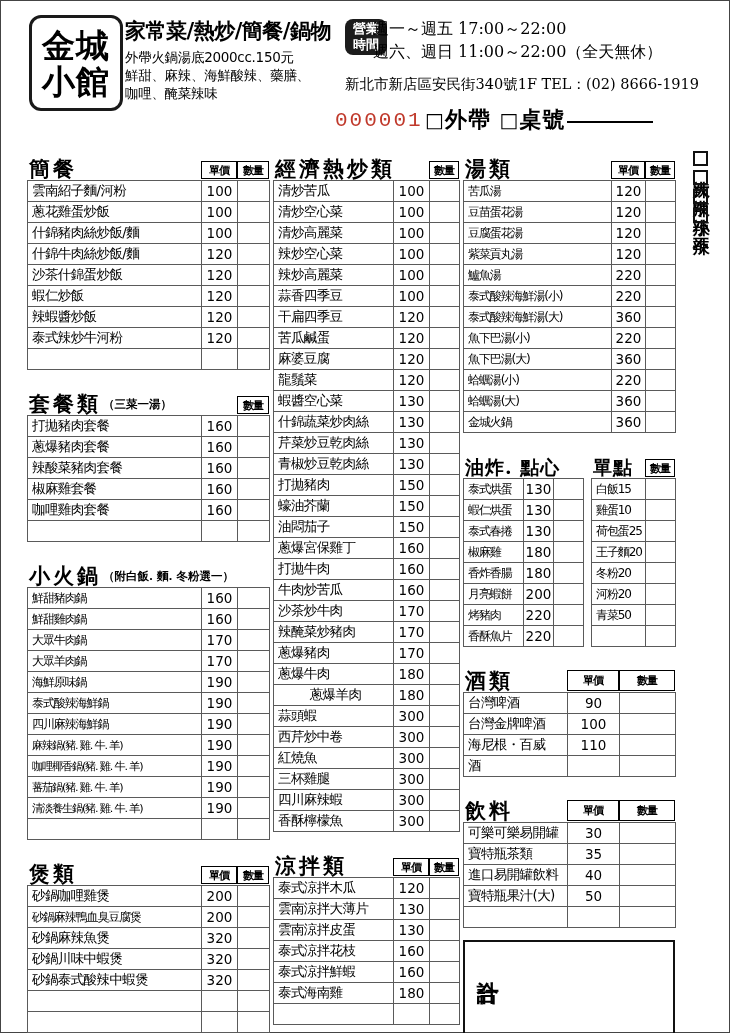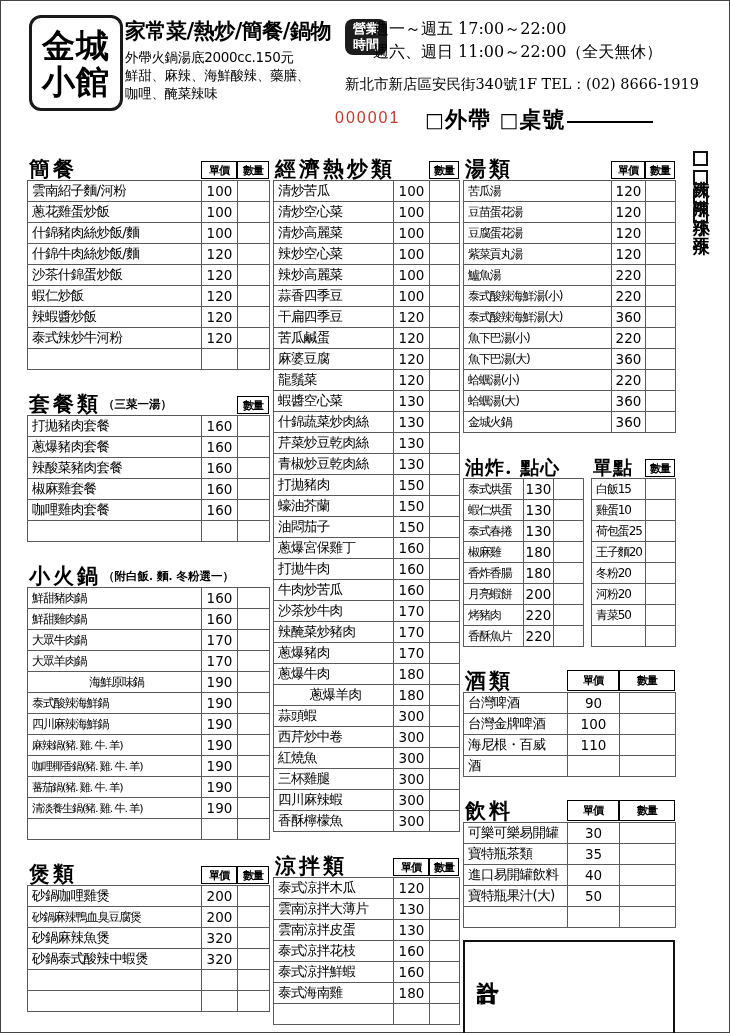--- a/index.html
+++ b/index.html
@@ -43,22 +43,22 @@
     font-family:"DejaVu Serif","Liberation Serif",serif;
     font-size:16px;line-height:1.45;white-space:nowrap;
   }
   .addr{
     position:absolute;left:344px;top:74px;
     font-family:"DejaVu Serif","Liberation Serif",serif;
     font-size:14.5px;white-space:nowrap;
   }
   .ordno{
     position:absolute;left:334px;top:108px;
-    color:#c0392b;font-size:16px;letter-spacing:2px;
-    font-family:Liberation Sans, sans-serif;
+    color:#c0392b;font-size:21px;letter-spacing:2px;
+    font-family:Liberation Mono, monospace;
   }
   .hd-opts{
     position:absolute;left:424px;top:104px;
     font-family:"DejaVu Serif","Liberation Serif",serif;
     font-size:22px;font-weight:bold;white-space:nowrap;letter-spacing:1px;
   }
   .hd-opts .bx{font-size:20px;}
   .ul-line{display:inline-block;width:86px;border-bottom:2px solid #000;height:1px;
            vertical-align:4px;margin-left:2px;}
   
@@ -310,21 +310,21 @@
               <td class="small" style="width: 174px;">大眾牛肉鍋</td>
               <td class="price" style="width: 36px;">170</td>
               <td class="qty" style="width: 32px;"></td>
             </tr>
             <tr>
               <td class="small" style="width: 174px;">大眾羊肉鍋</td>
               <td class="price" style="width: 36px;">170</td>
               <td class="qty" style="width: 32px;"></td>
             </tr>
             <tr>
-              <td class="small" style="width: 174px; text-align: center;">海鮮原味鍋</td>
+              <td class="small" style="width: 174px;">海鮮原味鍋</td>
               <td class="price" style="width: 36px;">190</td>
               <td class="qty" style="width: 32px;"></td>
             </tr>
             <tr>
               <td class="small" style="width: 174px;">泰式酸辣海鮮鍋</td>
               <td class="price" style="width: 36px;">190</td>
               <td class="qty" style="width: 32px;"></td>
             </tr>
             <tr>
               <td class="small" style="width: 174px;">四川麻辣海鮮鍋</td>
@@ -377,20 +377,25 @@
               <td class="price" style="width: 36px;">200</td>
               <td class="qty" style="width: 32px;"></td>
             </tr>
             <tr>
               <td class="small" style="width: 174px;">砂鍋麻辣鴨血臭豆腐煲</td>
               <td class="price" style="width: 36px;">200</td>
               <td class="qty" style="width: 32px;"></td>
             </tr>
             <tr>
               <td style="width: 174px;">砂鍋麻辣魚煲</td>
+              <td class="price" style="width: 36px;">320</td>
+              <td class="qty" style="width: 32px;"></td>
+            </tr>
+            <tr>
+              <td style="width: 174px;">砂鍋川味中蝦煲</td>
               <td class="price" style="width: 36px;">320</td>
               <td class="qty" style="width: 32px;"></td>
             </tr>
             <tr>
               <td style="width: 174px;">砂鍋泰式酸辣中蝦煲</td>
               <td class="price" style="width: 36px;">320</td>
               <td class="qty" style="width: 32px;"></td>
             </tr>
             <tr>
               <td style="width: 174px;"></td>

